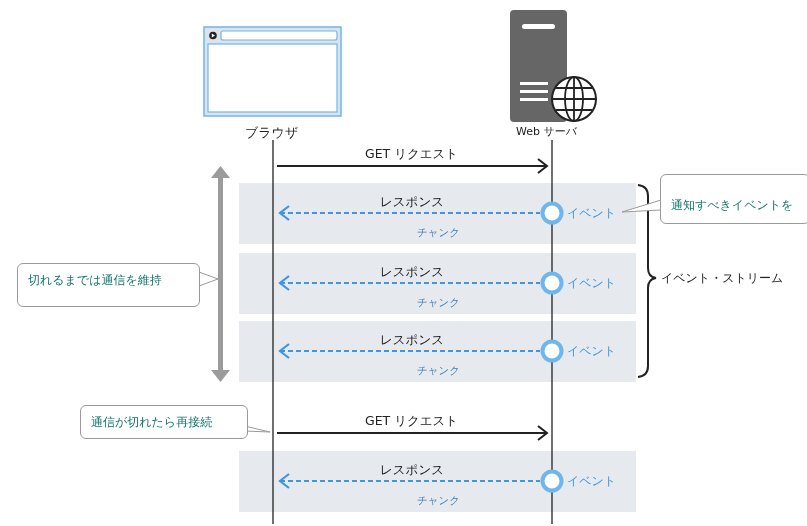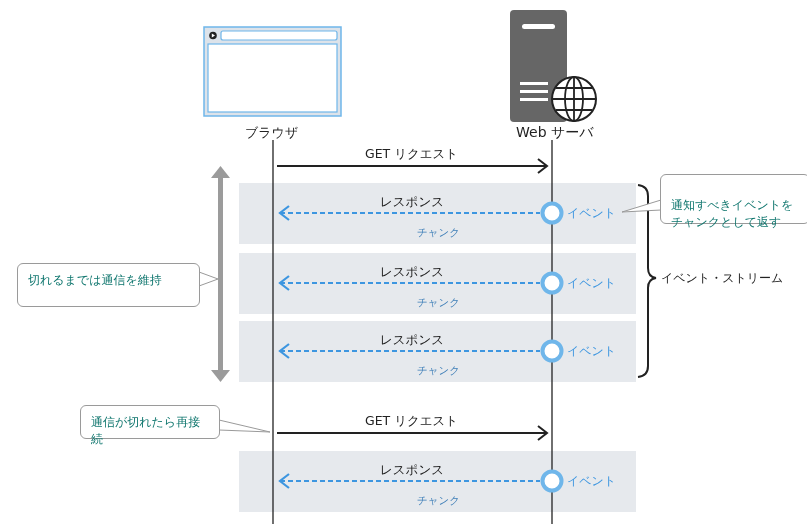--- a/index.html
+++ b/index.html
@@ -87,21 +87,21 @@
     </g>
 
     <path d="M630 185 Q640 186 640 196 L640 268 Q640 277 648 278 Q640 279 640 288 L640 366 Q640 376 630 377" fill="none" stroke="#222" stroke-width="2"></path>
 
     <path d="M191 272 L210 279 L191 286" fill="#fff" stroke="#9a9a9a" stroke-width="1"></path>
     <path d="M211 420 L262 432 L211 430" fill="#fff" stroke="#9a9a9a" stroke-width="1"></path>
     <path d="M653 200 L614 212 L653 210" fill="#fff" stroke="#9a9a9a" stroke-width="1"></path>
   </svg>
 
   <div class="lbl" style="left:237px;top:124px;font-size:13px;color:#222;">ブラウザ</div>
-  <div class="lbl" style="left:508px;top:124px;font-size:14px;color:#222;">Web サーバ</div>
+  <div class="lbl" style="left:508px;top:124px;font-size:11px;color:#222;">Web サーバ</div>
 
   <div class="lbl" style="left:357px;top:146px;font-size:12.5px;color:#222;">GET リクエスト</div>
   <div class="lbl" style="left:357px;top:413px;font-size:12.5px;color:#222;">GET リクエスト</div>
 
   <div id="chunk-texts">
       <div class="lbl" style="left: 372px; top: 194px; font-size: 12.5px; color: rgb(34, 34, 34);">レスポンス</div>
       <div class="lbl" style="left: 409px; top: 226px; font-size: 10.5px; color: rgb(63, 127, 184);">チャンク</div>
       <div class="lbl" style="left: 559px; top: 205px; font-size: 12px; color: rgb(61, 150, 224);">イベント</div>
       <div class="lbl" style="left: 372px; top: 264px; font-size: 12.5px; color: rgb(34, 34, 34);">レスポンス</div>
       <div class="lbl" style="left: 409px; top: 296px; font-size: 10.5px; color: rgb(63, 127, 184);">チャンク</div>
@@ -110,22 +110,21 @@
       <div class="lbl" style="left: 409px; top: 364px; font-size: 10.5px; color: rgb(63, 127, 184);">チャンク</div>
       <div class="lbl" style="left: 559px; top: 343px; font-size: 12px; color: rgb(61, 150, 224);">イベント</div>
       <div class="lbl" style="left: 372px; top: 462px; font-size: 12.5px; color: rgb(34, 34, 34);">レスポンス</div>
       <div class="lbl" style="left: 409px; top: 494px; font-size: 10.5px; color: rgb(63, 127, 184);">チャンク</div>
       <div class="lbl" style="left: 559px; top: 473px; font-size: 12px; color: rgb(61, 150, 224);">イベント</div>
     </div>
 
   <div class="callout" style="left:9px;top:263px;width:183px;height:44px;padding-top:8px;">
     <span>切れるまでは通信を維持</span>
   </div>
-  <div class="callout" style="left:72px;top:405px;width:140px;height:34px;padding-top:8px;">
+  <div class="callout" style="left:72px;top:405px;width:168px;height:34px;padding-top:8px;">
     <span>通信が切れたら再接続</span>
   </div>
   <div class="callout" style="left:652px;top:174px;width:150px;height:50px;">
     <div>通知すべきイベントを</div>
-    <div>チャンクとして返す</div>
   </div>
 
   <div class="lbl" style="left:653px;top:270px;font-size:12px;color:#222;font-family:Liberation Mono, monospace;">イベント・ストリーム</div>
 </div>
 
 </body></html>

